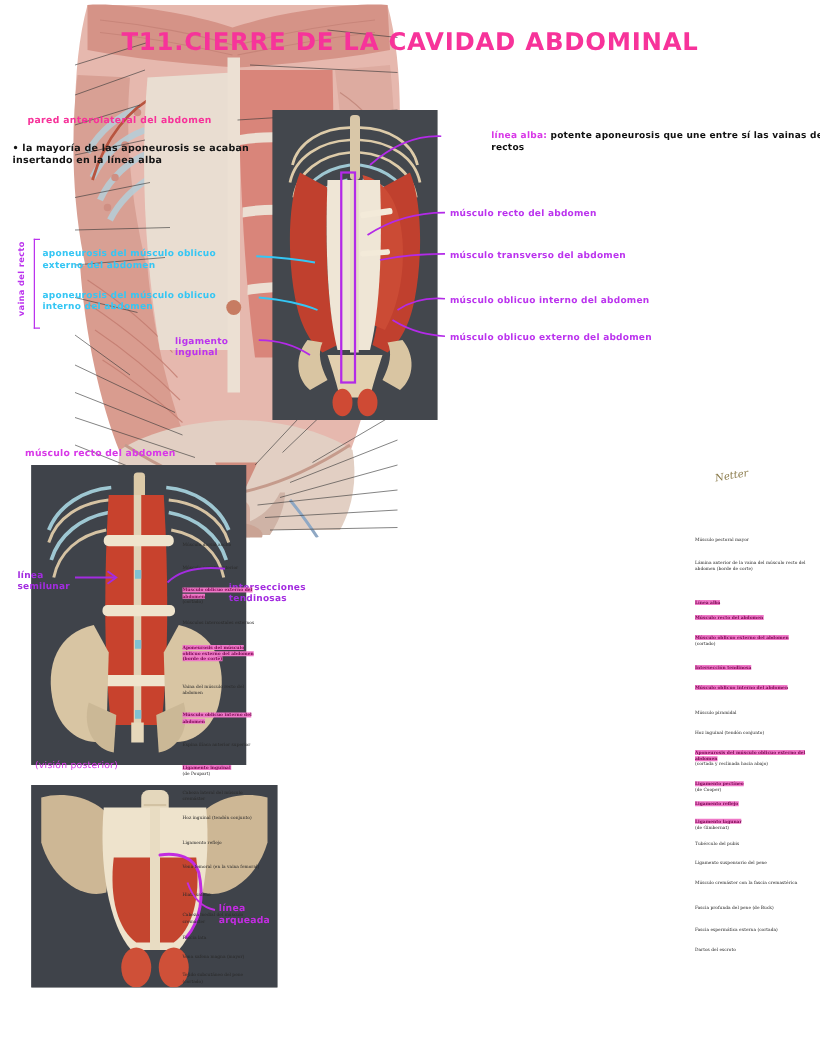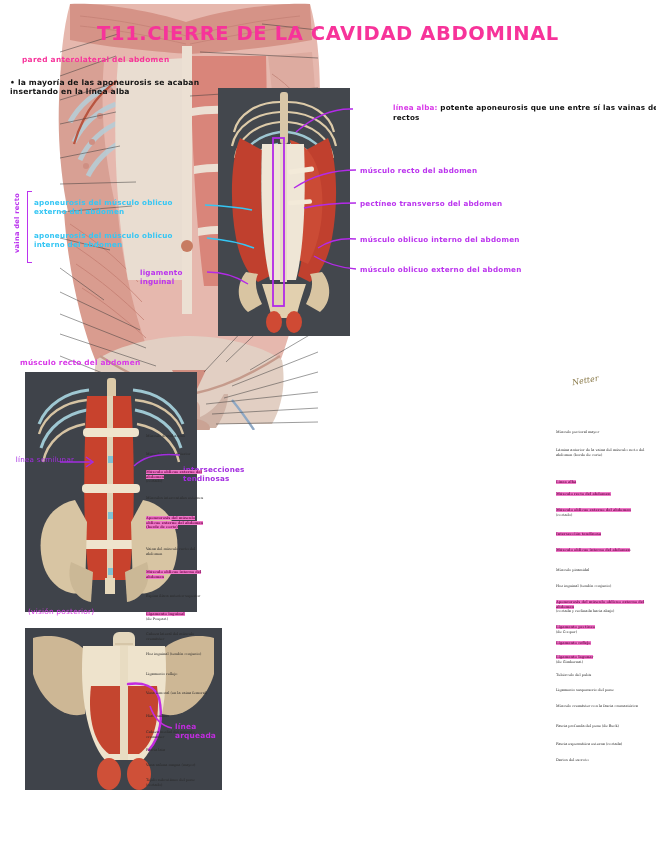--- a/index.html
+++ b/index.html
@@ -22,21 +22,21 @@
   #title {
     position: absolute; left: 0; top: 22px; width: 656px;
     text-align: center;
     font-size: 19.5px; font-weight: 700;
     color: #f7339a;
     letter-spacing: .6px;
     font-family: "DejaVu Sans", sans-serif;
   }
 
   
-  .note { position: absolute; line-height: 1.25; }
+  .note { position: absolute; line-height: 1.25; margin-top: 36px; }
   #subhead {
     left: 22px; top: 55px; font-size: 7.4px; color: #f7339a; font-weight: 700;
     letter-spacing: .3px;
   }
   #bullet1 {
     left: 10px; top: 78px; width: 200px; font-size: 7.6px; color: #141414;
     font-weight: 700;
   }
   #bullet2 {
     left: 22px; top: 110px; width: 190px; font-size: 7.6px; color: #54c4ef;
@@ -94,22 +94,21 @@
   #head-recto {
     position: absolute; left: 20px; top: 358px;
     font-size: 7.4px; color: #d838e8; font-weight: 700; letter-spacing:.2px;
   }
   #head-post {
     position: absolute; left: 28px; top: 607px;
     font-size: 7.4px; color: #d838e8; font-weight: 400; letter-spacing:.2px;
   }
   #lbl-semilunar {
     position: absolute; left: 14px; top: 455px; width: 62px;
-    font-size: 7.2px; color: #a32ce0; font-weight: 400; line-height: 1.25;
-    text-align: center;
+    font-size: 7.2px; color: #a32ce0; font-weight: 700; line-height: 1.25;
   }
   #lbl-intersec {
     position: absolute; left: 183px; top: 448px; width: 66px;
     font-size: 7.2px; color: #a32ce0; font-weight: 700; line-height: 1.25; margin-top: 17px;
   }
   #lbl-arqueada {
     position: absolute; left: 175px; top: 722px; width: 60px;
     font-size: 7.4px; color: #c22ce0; font-weight: 700; line-height: 1.25;
   }
 
@@ -441,21 +440,21 @@
 
   <div class="cyan-lbl hw" id="lbl-apo-ext">aponeurosis del músculo oblicuo externo del abdomen</div>
   <div class="cyan-lbl hw" id="lbl-apo-int">aponeurosis del músculo oblicuo interno del abdomen</div>
   <div class="purple-lbl hw" id="lbl-lig-ing">ligamento inguinal</div>
 
   <div id="lbl-linea-alba" class="hw">
     <span class="key">línea alba:</span>
     <span class="def">potente aponeurosis que une entre sí las vainas de los rectos</span>
   </div>
   <div class="purple-lbl hw" id="lbl-recto-abd">músculo recto del abdomen</div>
-  <div class="purple-lbl hw" id="lbl-transverso">pectíneo transverso del abdomen</div>
+  <div class="purple-lbl hw" id="lbl-transverso">músculo transverso del abdomen</div>
   <div class="purple-lbl hw" id="lbl-obl-int">músculo oblicuo interno del abdomen</div>
   <div class="purple-lbl hw" id="lbl-obl-ext">músculo oblicuo externo del abdomen</div>
 
   <svg class="ov" viewBox="0 0 656 848">
 
     <rect x="273" y="138" width="11" height="168" fill="none" stroke="#b32ae8" stroke-width="1.8"></rect>
 
     <path d="M353 109 C330 108 312 118 296 132" fill="none" stroke="#b32ae8" stroke-width="1.4"></path>
 
     <path d="M356 170 C334 170 312 176 294 188" fill="none" stroke="#b32ae8" stroke-width="1.4"></path>

